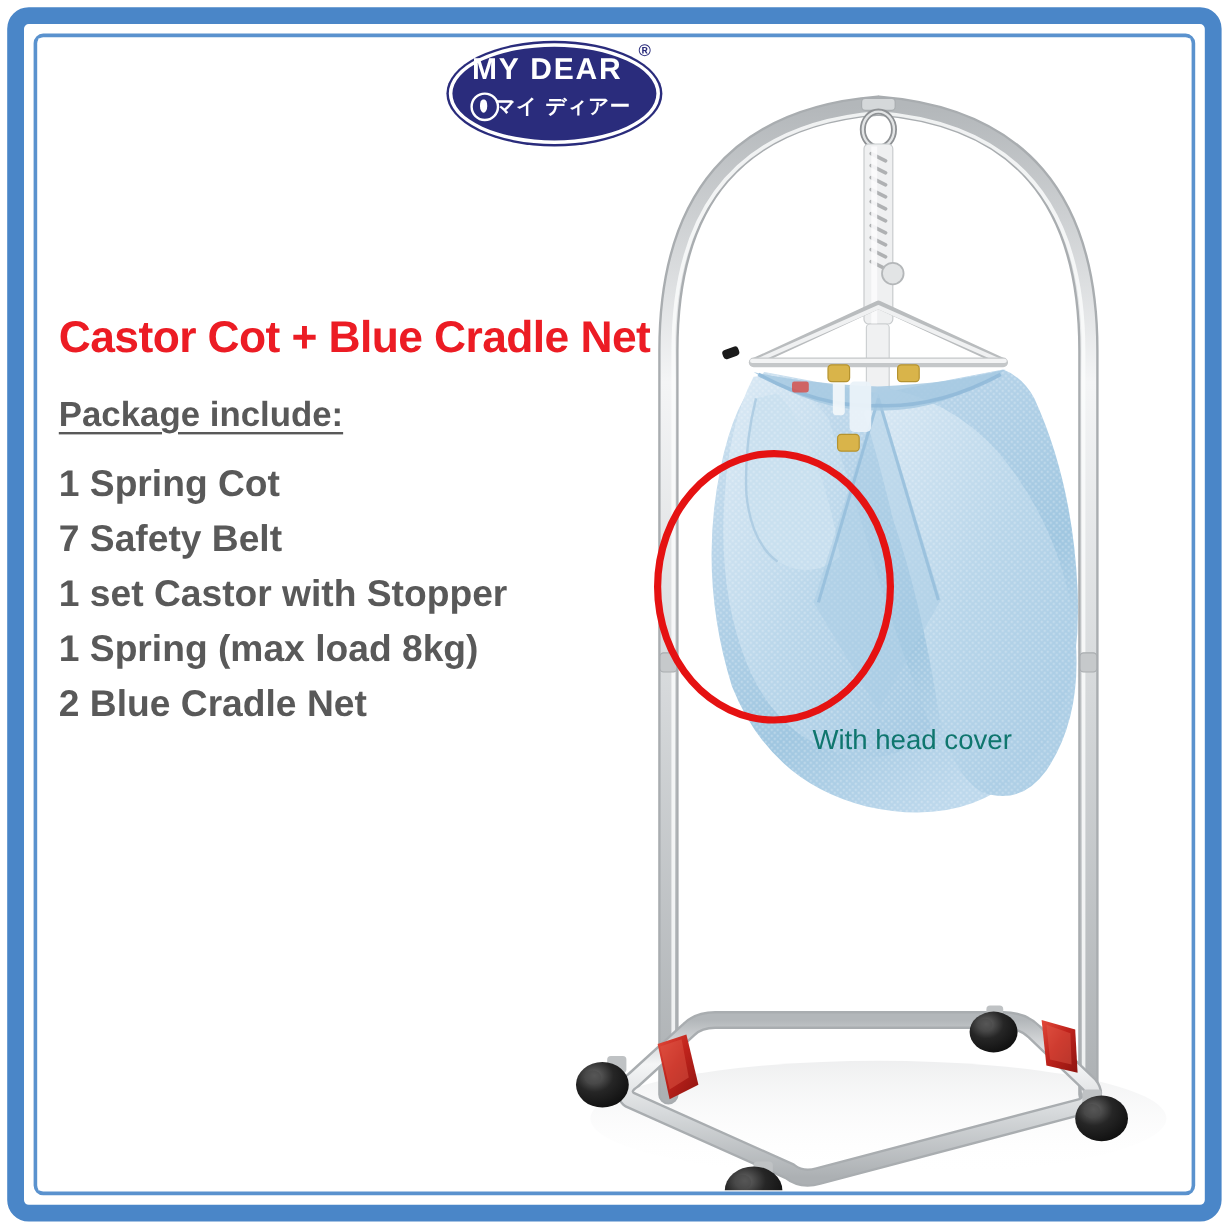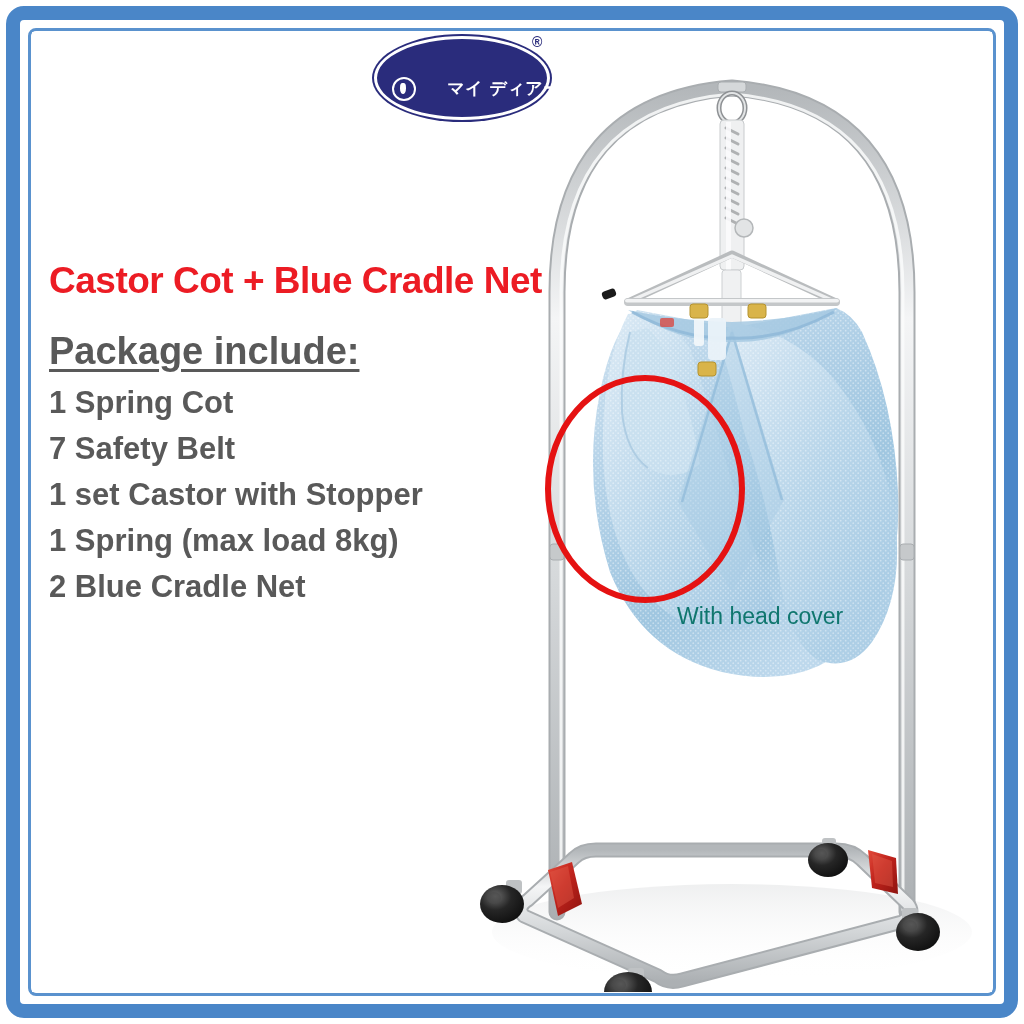--- a/index.html
+++ b/index.html
@@ -72,21 +72,20 @@
   .logo-jp {
     position: absolute;
     left: 26px; top: 45px;
     width: 150px;
     text-align: center;
     color: #ffffff;
     font-size: 17px;
     font-weight: bold;
     letter-spacing: 0.5px;
     font-family: "DejaVu Sans", sans-serif;
-    padding-left: 35px;
   }
   .logo-badge {
     position: absolute;
     left: 24px; top: 45px;
     width: 20px; height: 20px;
     border-radius: 50%;
     background: #2A2C7C;
     border: 2px solid #ffffff;
   }
   .logo-badge::after {
@@ -111,21 +110,21 @@
     left: 17px; top: 228px;
     font-size: 37px;
     font-weight: bold;
     color: #EC1C24;
     white-space: nowrap;
     letter-spacing: -0.5px;
   }
   .sub-head {
     position: absolute;
     left: 17px; top: 298px;
-    font-size: 38px;
+    font-size: 29px;
     font-weight: bold;
     color: #595959;
     text-decoration: underline;
     text-underline-offset: 5px;
     white-space: nowrap;
   }
   .pkg-list {
     position: absolute;
     left: 17px; top: 348px;
     width: 460px;
@@ -176,20 +175,21 @@
 
 <div id="page">
 
   <div class="frame-outer"></div>
   <div class="frame-inner"></div>
 
   <div class="canvas">
 
     <div class="logo">
       <div class="logo-oval"></div>
+      <div class="logo-brand">MY DEAR</div>
       <div class="logo-badge"></div>
       <div class="logo-jp">マイ ディアー</div>
       <div class="logo-reg">®</div>
     </div>
 
     <div class="headline">Castor Cot + Blue Cradle Net</div>
     <div class="sub-head">Package include:</div>
 
     <div class="pkg-list">
       <div class="pkg-item">1 Spring Cot</div>

